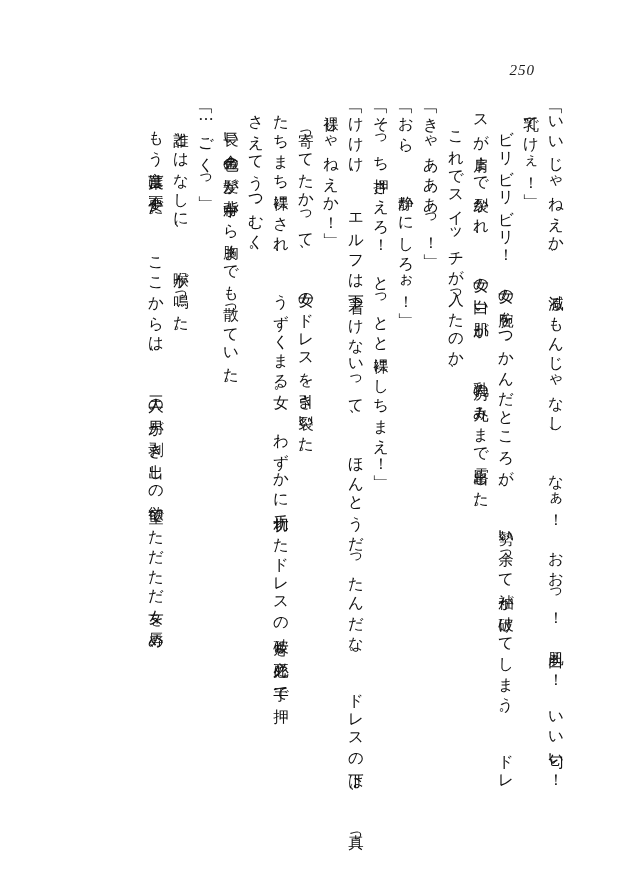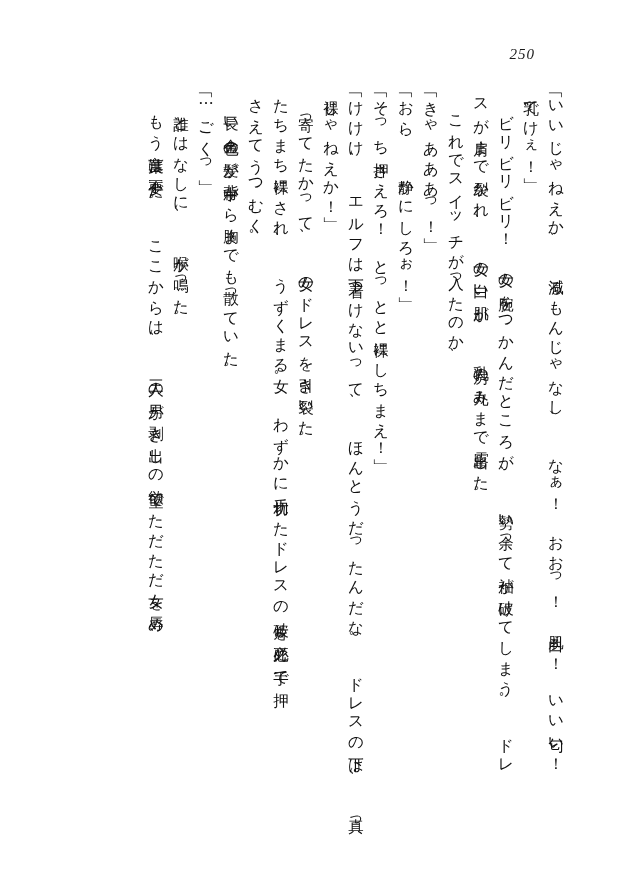--- a/index.html
+++ b/index.html
@@ -11,21 +11,21 @@
     width: 621px;
     height: 886px;
     font-family: "Liberation Serif", "DejaVu Serif", serif;
     color: #1a1a1a;
     position: relative;
     overflow: hidden;
   }
   #page {
     position: absolute;
     left: 0;
-    top: 0;
+    top: 16px;
     width: 621px;
     height: 765px;
     background: #ffffff;
   }
   #page-number {
     position: absolute;
     top: 46px;
     right: 86px;
     font-family: "Liberation Serif", "DejaVu Serif", serif;
     font-style: italic;

